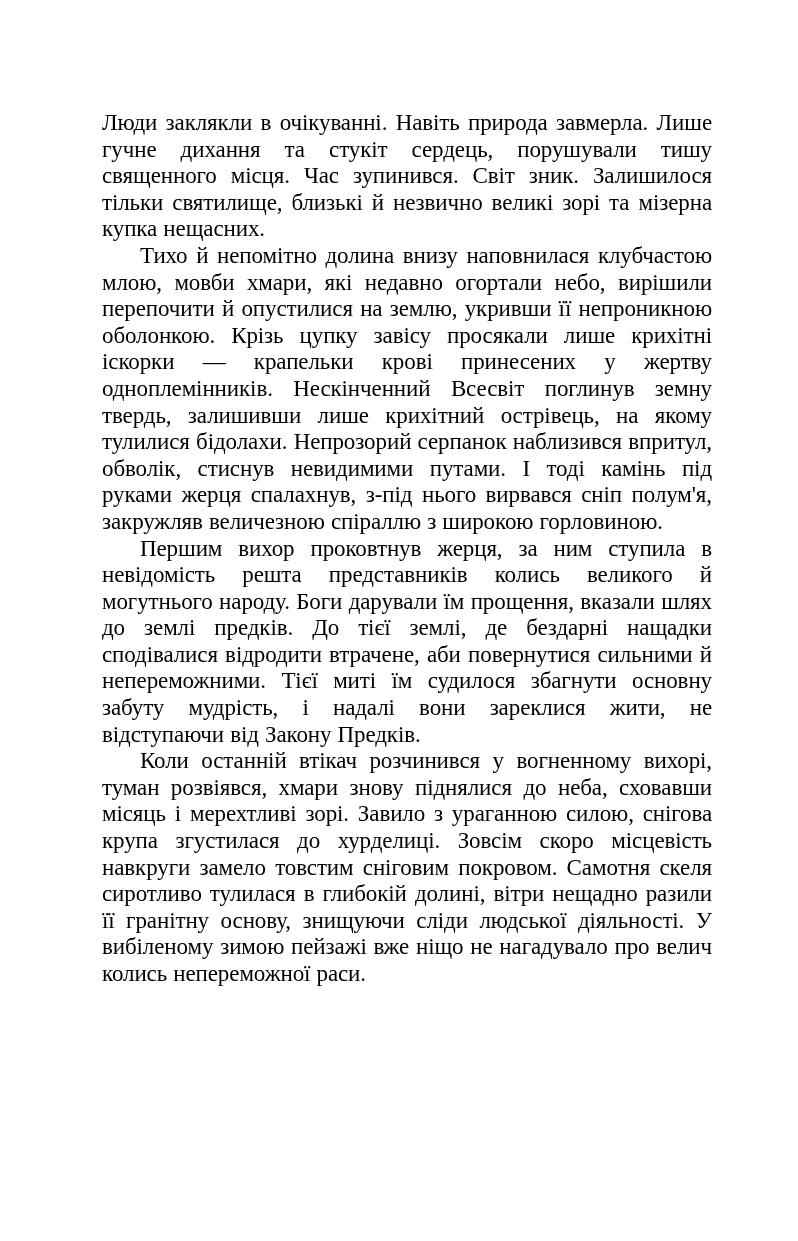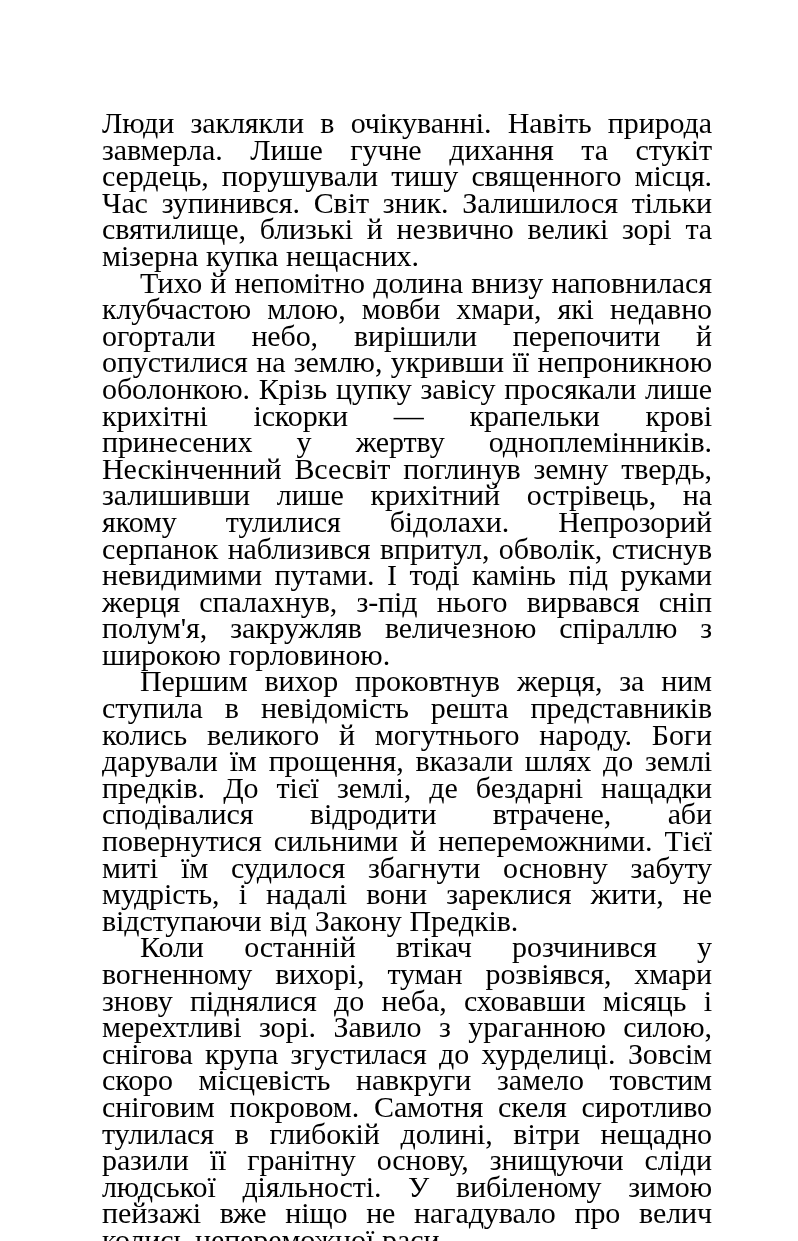--- a/index.html
+++ b/index.html
@@ -17,21 +17,21 @@
   .text-block {
     position: absolute;
     left: 102px;
     top: 110px;
     width: 610px;
   }
   .para {
     margin: 0;
     padding: 0;
     font-family: "Liberation Serif", "DejaVu Serif", serif;
-    font-size: 30px;
+    font-size: 23px;
     line-height: 26.6px;
     color: #000000;
     text-align: justify;
     letter-spacing: -0.1px;
     word-spacing: 0.5px;
   }
   .para.indented {
     text-indent: 38px;
   }
 </style>

